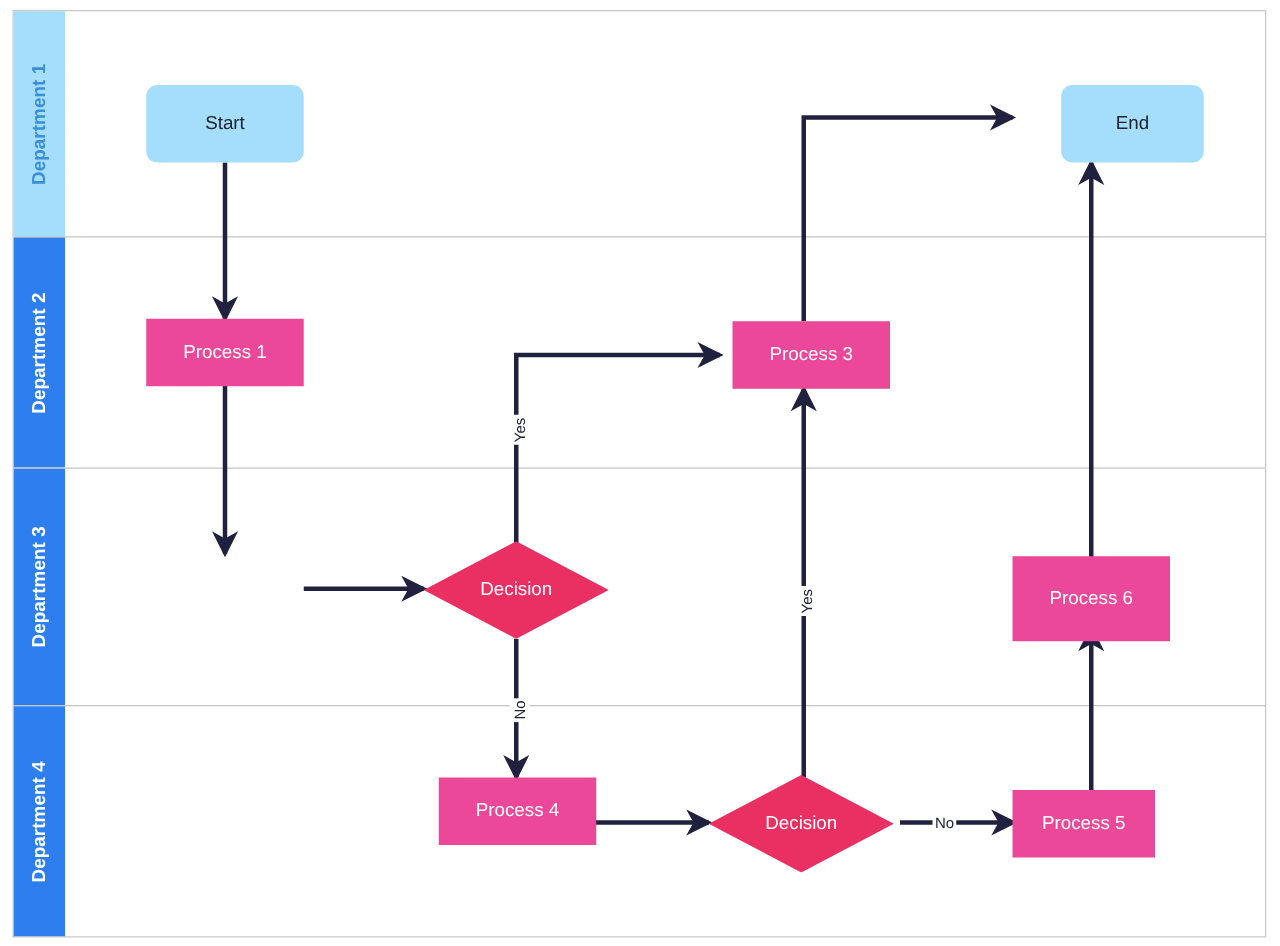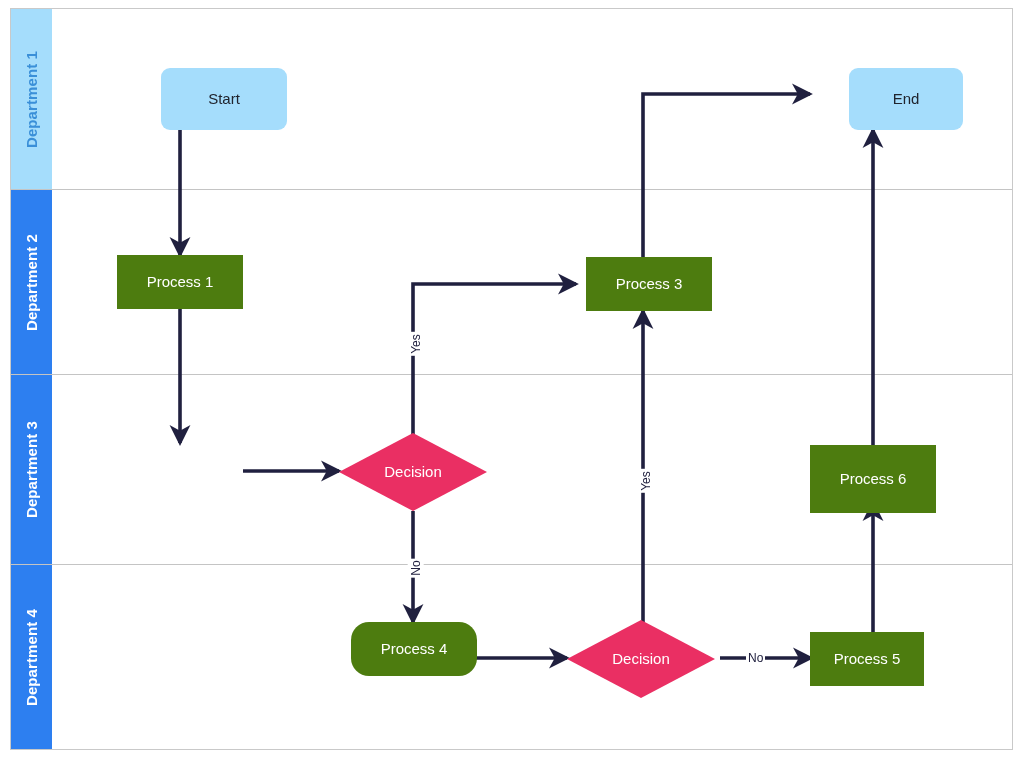--- a/index.html
+++ b/index.html
@@ -30,21 +30,21 @@
 
   
   .node{
     position:absolute;box-sizing:border-box;display:flex;
     align-items:center;justify-content:center;
     font-size:15px;color:#ffffff;text-align:center;line-height:1.15;
   }
   .node.terminator{
     background:#a5ddfc;color:#20242e;border-radius:9px;
   }
-  .node.process{background:#4d7c0f;}
+  .node.process{background:#ec4899;}
   .node.decision{background:transparent;}
   .decision-shape{
     position:absolute;left:0;top:0;width:100%;height:100%;
     background:#ea2f63;
     clip-path:polygon(50% 0,100% 50%,50% 100%,0 50%);
   }
   .decision-label{position:relative;z-index:2;}
 
   
   .elabel{
@@ -117,21 +117,21 @@
 
         <path d="M632,248 L632,85 L799,85"></path>
       </g>
     </svg>
 
     <div class="elabel vert" style="left:393px;top:327px;">Yes</div>
     <div class="elabel vert" style="left:395px;top:551px;">No</div>
     <div class="elabel vert" style="left:623px;top:464px;">Yes</div>
     <div class="elabel" style="left:735px;top:641px;">No</div>
 
-    <div class="node terminator" style="left:106px;top:59px;width:126px;height:62px;margin-left:44px;">
+    <div class="node terminator" style="left:106px;top:59px;width:126px;height:62px;">
       <span>Start</span>
     </div>
 
     <div class="node terminator" style="left:838px;top:59px;width:114px;height:62px;">
       <span>End</span>
     </div>
 
     <div class="node process" style="left:106px;top:246px;width:126px;height:54px;">
       <span>Process 1</span>
     </div>
@@ -143,21 +143,21 @@
 
     <div class="node decision" style="left:328px;top:424px;width:148px;height:78px;">
       <div class="decision-shape"></div>
       <span class="decision-label">Decision</span>
     </div>
 
     <div class="node process" style="left:799px;top:436px;width:126px;height:68px;">
       <span>Process 6</span>
     </div>
 
-    <div class="node process" style="left:340px;top:613px;width:126px;height:54px;border-radius:18px;">
+    <div class="node process" style="left:340px;top:613px;width:126px;height:54px;">
       <span>Process 4</span>
     </div>
 
     <div class="node decision" style="left:556px;top:611px;width:148px;height:78px;">
       <div class="decision-shape"></div>
       <span class="decision-label">Decision</span>
     </div>
 
     <div class="node process" style="left:799px;top:623px;width:114px;height:54px;">
       <span>Process 5</span>

